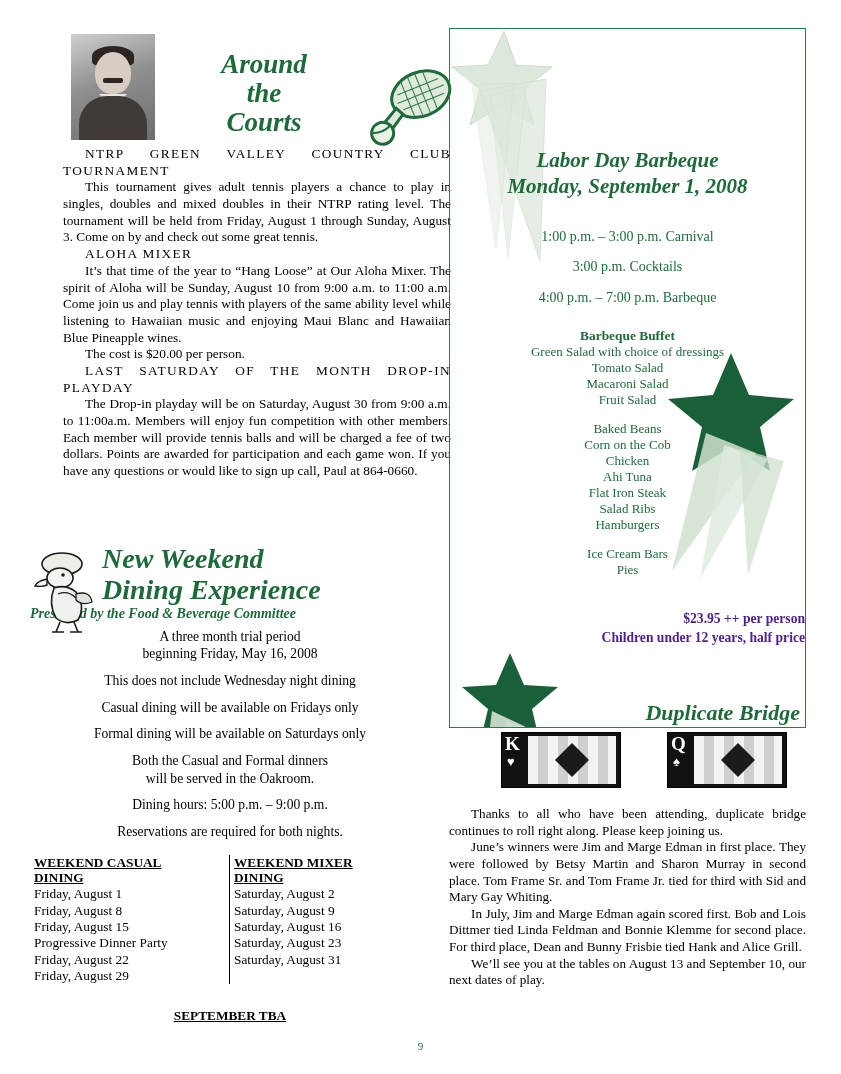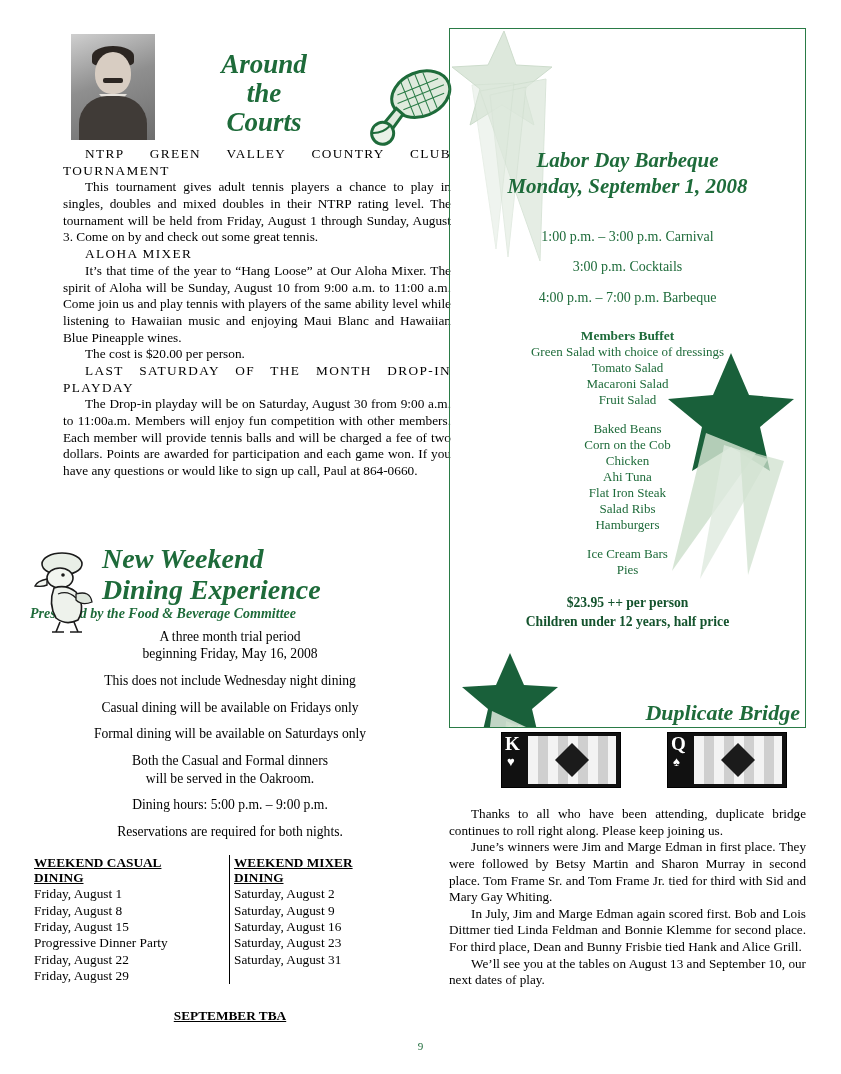--- a/index.html
+++ b/index.html
@@ -236,26 +236,26 @@
   }
   .bbq-buffet .bh {
     font-weight: bold;
     font-size: 13.4px;
   }
   .bbq-buffet .gap {
     height: 13px;
   }
   .bbq-price {
     position: relative;
-    text-align: center;
-    color: #14532d;
+    text-align: right;
+    color: #4c1d95;
     font-weight: bold;
     font-size: 13.6px;
     line-height: 1.35;
-    margin-top: 16px;
+    margin-top: 32px;
     z-index: 3;
   }
 
   
   .comet {
     position: absolute;
     pointer-events: none;
   }
 
   
@@ -503,21 +503,21 @@
       <div>Monday, September 1, 2008</div>
     </div>
 
     <div class="bbq-times">
       <div>1:00 p.m. – 3:00 p.m. Carnival</div>
       <div>3:00 p.m. Cocktails</div>
       <div>4:00 p.m. – 7:00 p.m. Barbeque</div>
     </div>
 
     <div class="bbq-buffet">
-      <div class="bh">Members Buffet</div>
+      <div class="bh">Barbeque Buffet</div>
       <div>Green Salad with choice of dressings</div>
       <div>Tomato Salad</div>
       <div>Macaroni Salad</div>
       <div>Fruit Salad</div>
       <div class="gap"></div>
       <div>Baked Beans</div>
       <div>Corn on the Cob</div>
       <div>Chicken</div>
       <div>Ahi Tuna</div>
       <div>Flat Iron Steak</div>

